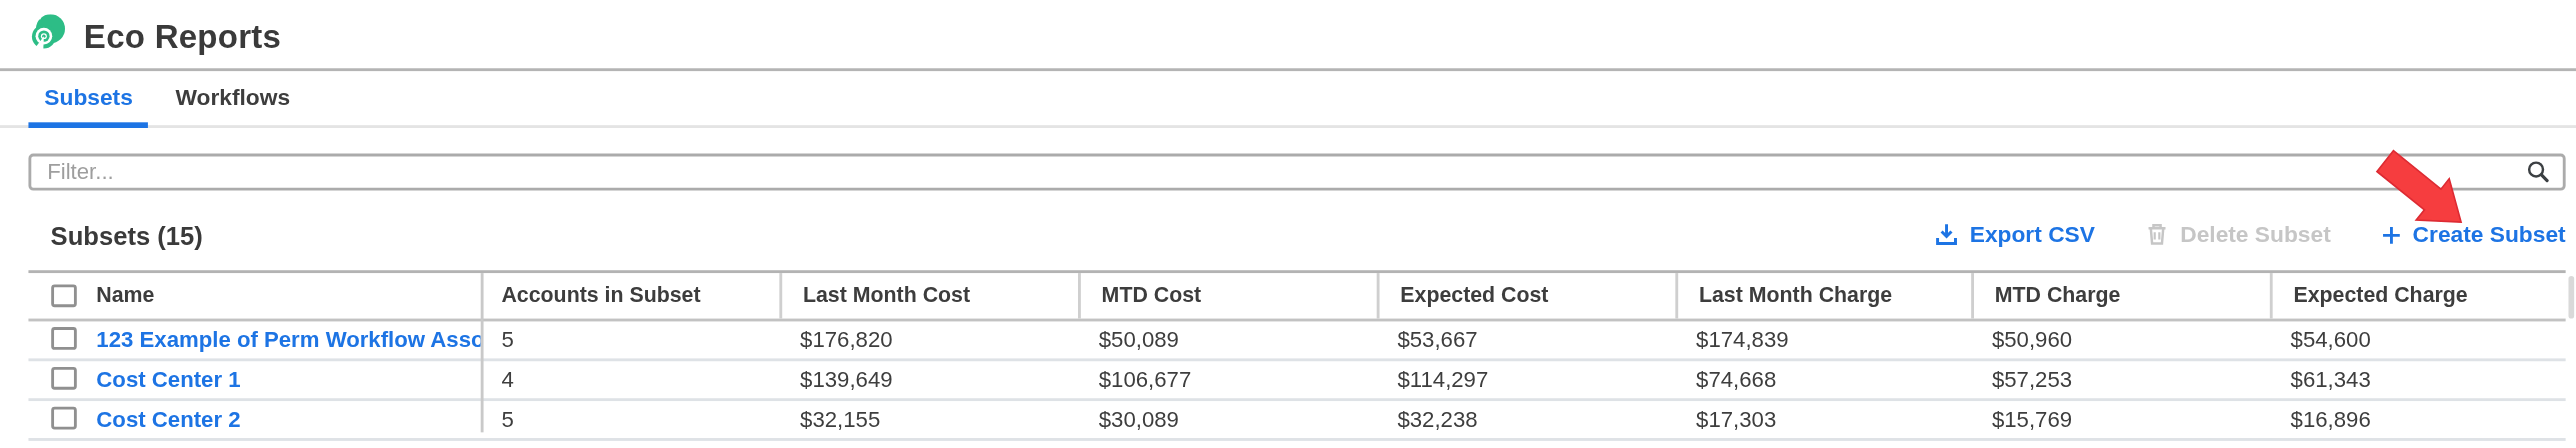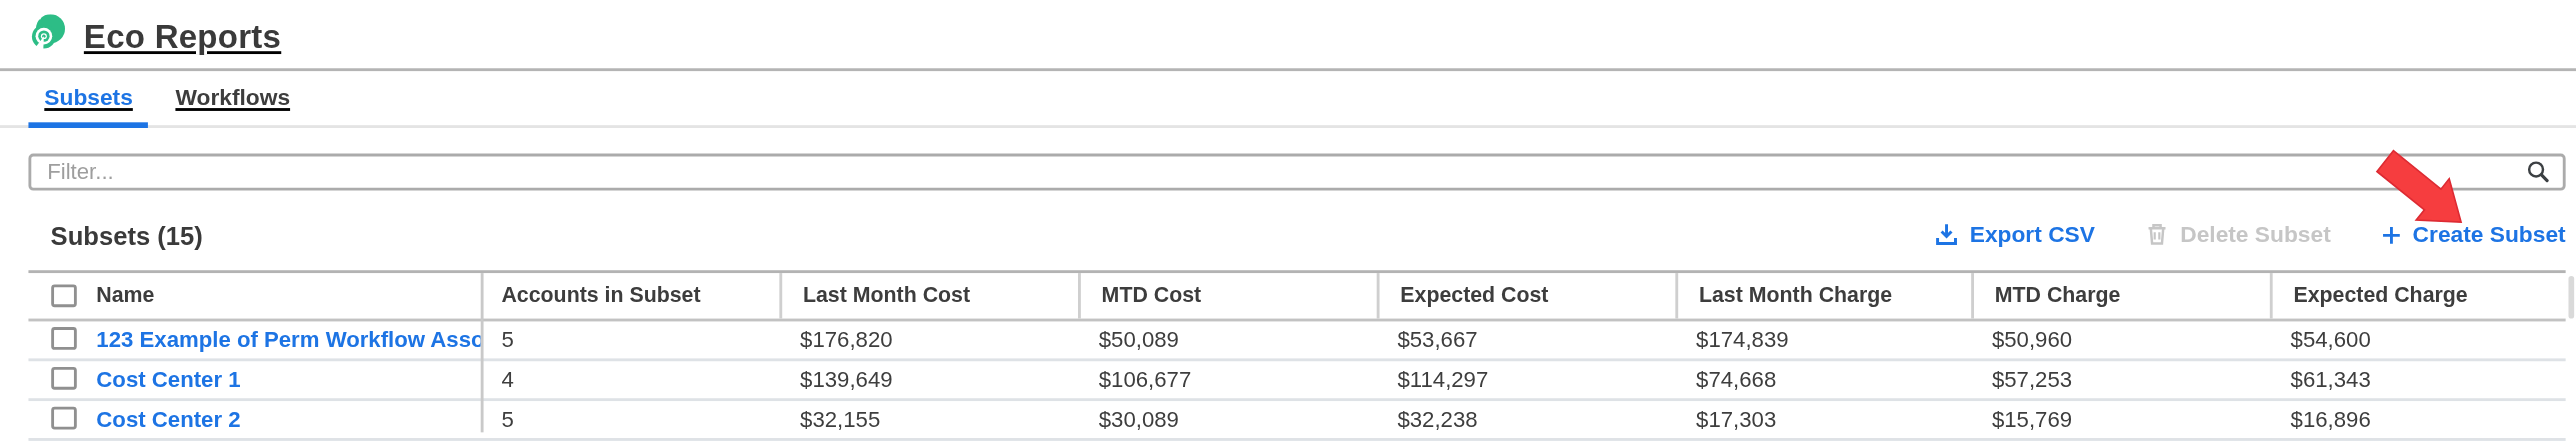--- a/index.html
+++ b/index.html
@@ -1,16 +1,16 @@
 <!DOCTYPE html>
 <html style="font-size:9.2px"><head>
 <meta charset="utf-8">
 <style>
   html,body{margin:0;padding:0;background:#ffffff;}
-  .viewport{width:2576px;height:448px;overflow:hidden;position:relative;background:#be185d;text-decoration:underline;}
+  .viewport{width:2576px;height:448px;overflow:hidden;position:relative;background:#be185d;}
   .page{
     position:relative;width:906px;height:158px;background:#fff;
     font-family:"Liberation Sans",sans-serif;
     transform:scale(2.84439);transform-origin:0 0;
   }
   
   .app-header{height:25px;box-sizing:border-box;border-bottom:1.2px solid #b4b4b4;
     display:flex;align-items:center;padding-left:10.4px;}
   .logo{width:13.3px;height:13.3px;margin-right:5.8px;flex:none;}
   .app-title{font-size:11.6px;font-weight:600;color:#3a3a3a;letter-spacing:0.1px;}

